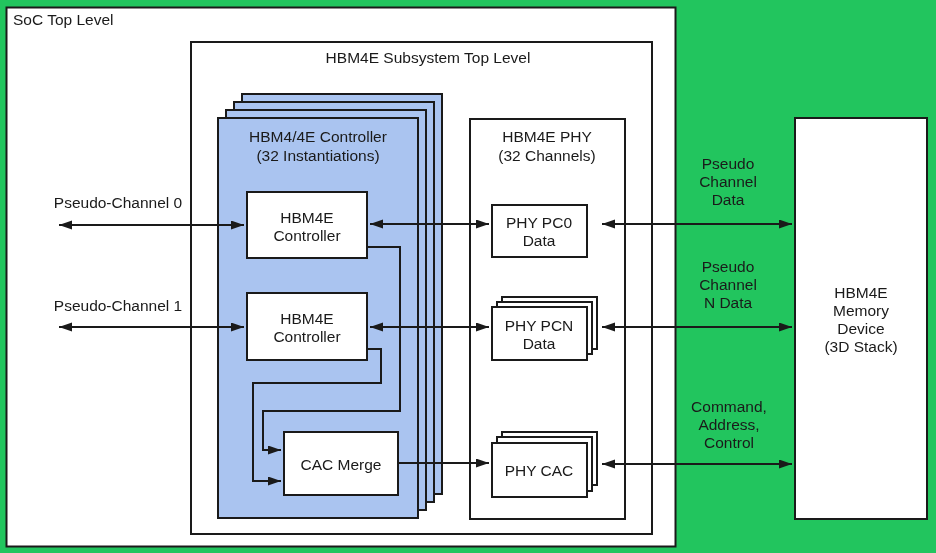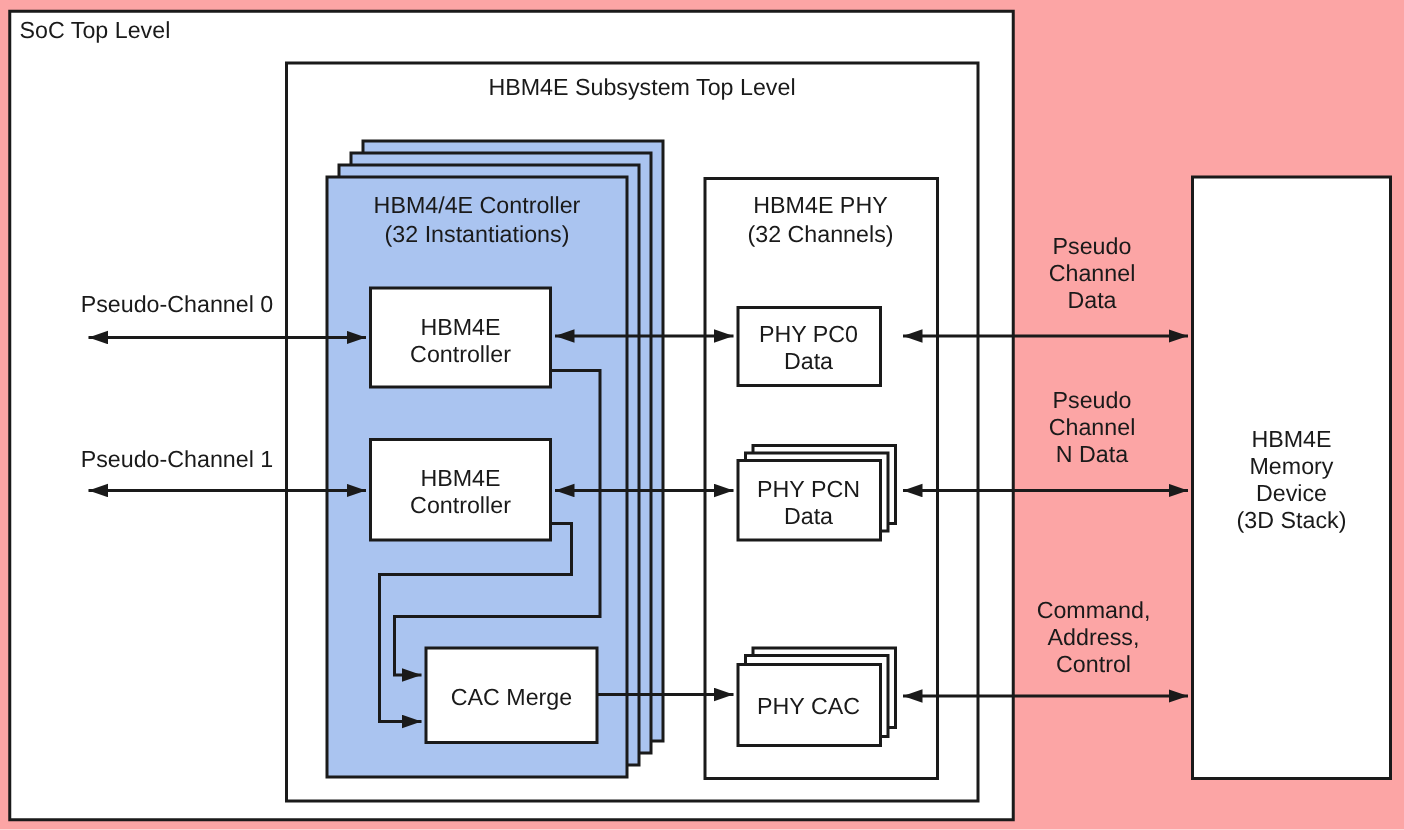--- a/index.html
+++ b/index.html
@@ -1,20 +1,20 @@
 <!DOCTYPE html>
 <html><head>
 <meta charset="utf-8">
 <style>
   html, body { margin: 0; padding: 0; background: #ffffff; }
   .stage {
     position: relative;
     width: 936px;
     height: 553px;
-    background: #fca5a5;
+    background: #22c55e;
     font-family: "Liberation Sans", sans-serif;
   }
   svg text {
     font-family: "Liberation Sans", sans-serif;
     font-size: 15.5px;
     fill: #1a1a1a;
   }
   svg .box     { fill: #ffffff; stroke: #1a1a1a; stroke-width: 2; }
   svg .bluebox { stroke: #1a1a1a; stroke-width: 2; }
   svg .wire    { stroke: #1a1a1a; stroke-width: 2; fill: none; }

